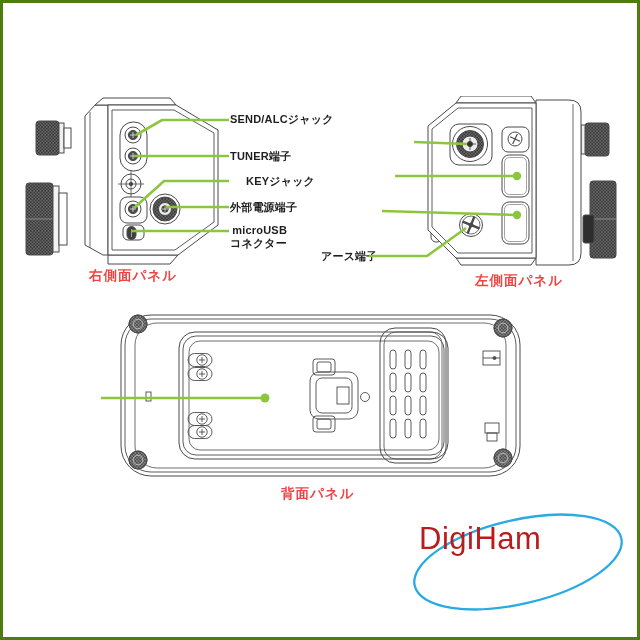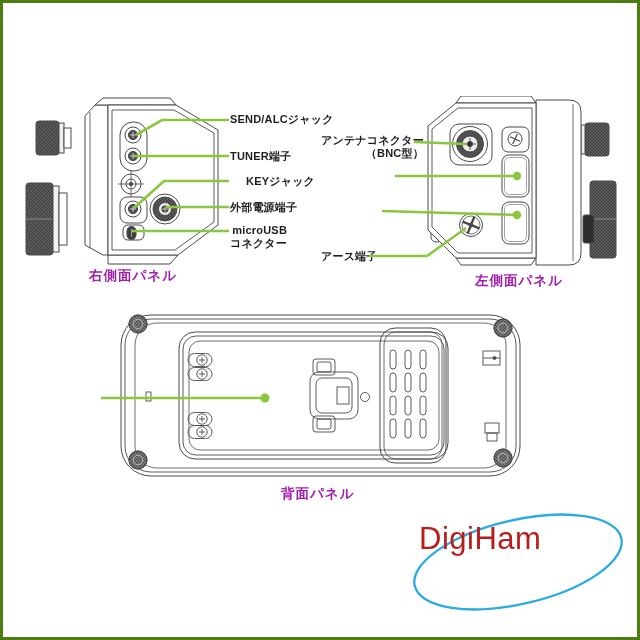--- a/index.html
+++ b/index.html
@@ -9,21 +9,21 @@
     font-family:"Liberation Sans",sans-serif;
     text-align:right;
   }
   svg{position:absolute;display:block;}
   .lbl{
     position:absolute;font-weight:700;font-size:11px;line-height:12.5px;
     color:#1e1e1e;white-space:pre-line;letter-spacing:0.2px;
   }
   .cap{
     position:absolute;font-weight:700;font-size:13.5px;line-height:15px;
-    color:#a21caf;letter-spacing:1px;
+    color:#ef4444;letter-spacing:1px;
   }
   .logo-line{
     position:absolute;font-weight:300;font-size:31px;line-height:34px;
     color:#b91c1c;letter-spacing:0.5px;z-index:6;
   }
   .callouts{pointer-events:none;z-index:5;}
 </style>
 </head>
 <body>
 
@@ -247,22 +247,20 @@
     </g>
   </svg>
 
   <div class="lbl" style="left:227px;top:110px;">SEND/ALCジャック</div>
   <div class="lbl" style="left:227px;top:147px;">TUNER端子</div>
   <div class="lbl" style="left:227px;top:172px;padding-left:16px;">KEYジャック</div>
   <div class="lbl" style="left:227px;top:198px;">外部電源端子</div>
   <div class="lbl" style="left:227px;top:221px;">microUSB
 コネクター</div>
 
-  <div class="lbl" style="left:318px;top:131px;">アンテナコネクター
-（BNC型）</div>
   <div class="lbl" style="left:318px;top:247px;">アース端子</div>
 
 
   <div class="cap" style="left:86px;top:265px;">右側面パネル</div>
   <div class="cap" style="left:472px;top:270px;">左側面パネル</div>
   <div class="cap" style="left:278px;top:483px;">背面パネル</div>
 
   <svg style="left:398px;top:502px;z-index:4;" width="236" height="122" viewBox="0 0 236 122">
     <ellipse cx="117" cy="57" rx="106" ry="42" fill="none" stroke="#29ABE2" stroke-width="2.3" transform="rotate(-13 117 57)"></ellipse>
   </svg>

